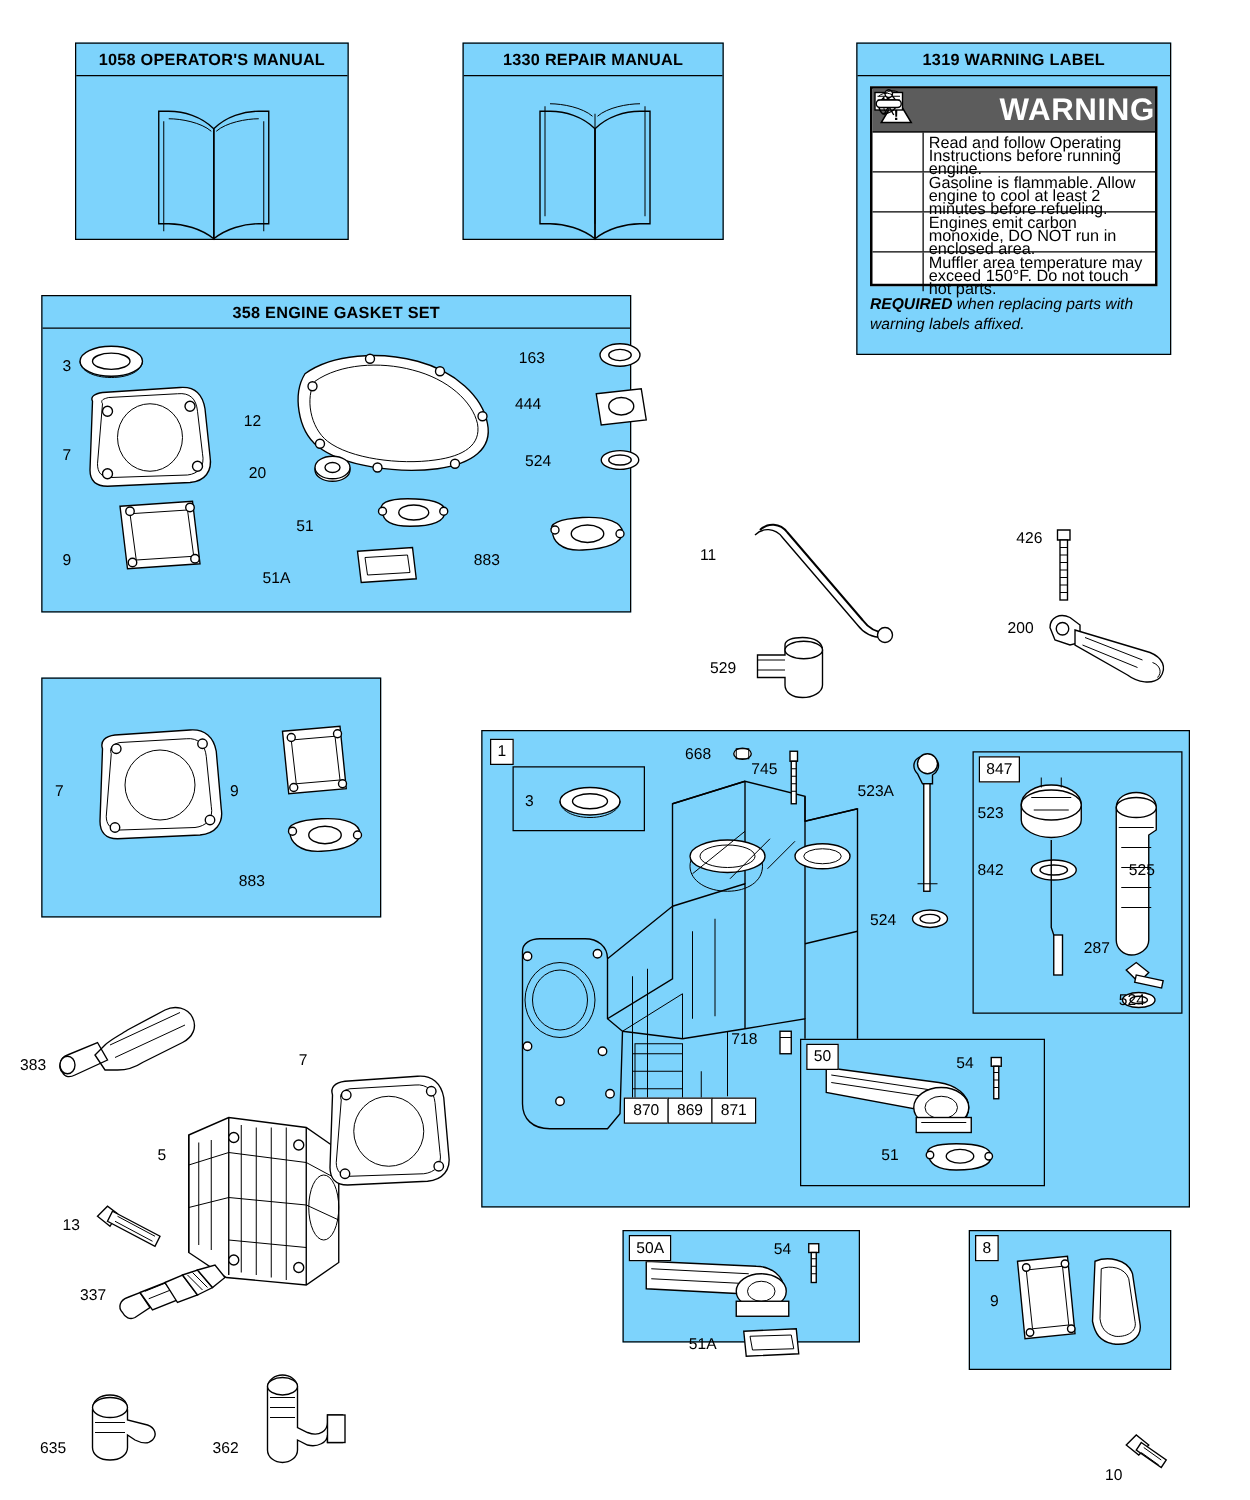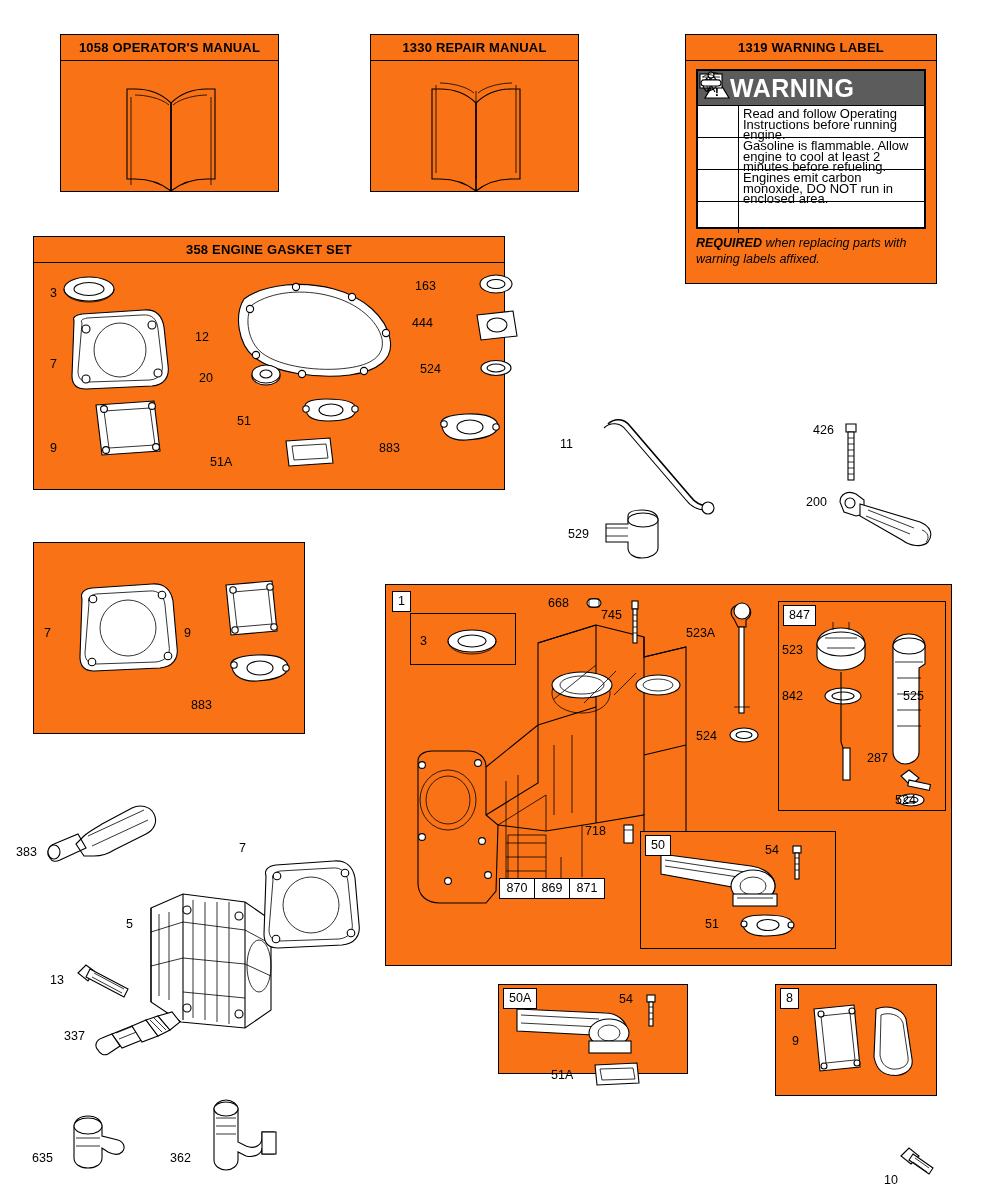--- a/index.html
+++ b/index.html
@@ -3,42 +3,42 @@
 <meta charset="utf-8">
 <style>
   html,body{margin:0;padding:0;}
   body{
     width:1000px;height:1200px;position:relative;
     background:#ffffff;
     font-family:"Liberation Sans", sans-serif;
     color:#000;
     overflow:hidden;
   }
-  .box{position:absolute;border:1px solid #000;box-sizing:border-box;background:#f97316;}
+  .box{position:absolute;border:1px solid #000;box-sizing:border-box;background:#7dd3fc;}
   .box-title{
     position:absolute;left:0;right:0;top:0;height:26px;
     border-bottom:1px solid #000;
     font-size:13px;font-weight:bold;letter-spacing:.2px;
     display:flex;align-items:center;justify-content:center;
     box-sizing:border-box;
   }
   .lbl{position:absolute;font-size:12.5px;line-height:1;white-space:nowrap;}
   .lbl-b{position:absolute;font-size:12.5px;line-height:1;white-space:nowrap;border:1px solid #000;padding:3px 5px;background:#fff;box-sizing:border-box;}
   svg{position:absolute;left:0;top:0;overflow:visible;}
   .st{fill:none;stroke:#000;stroke-width:1.1;}
   .st2{fill:none;stroke:#000;stroke-width:1.6;}
   .thin{fill:none;stroke:#000;stroke-width:0.8;}
   .fillw{fill:#fff;stroke:#000;stroke-width:1.1;}
   .leader{fill:none;stroke:#000;stroke-width:0.8;}
 
   
   #warn-inner{position:absolute;left:10px;top:34px;width:230px;height:160px;border:2px solid #000;background:#fff;box-sizing:border-box;}
   .warn-head{height:34px;background:#5c5c5c;border-bottom:1px solid #000;display:flex;align-items:center;}
   .warn-head .tri{width:26px;height:22px;margin-left:6px;position:relative;}
-  .warn-word{flex:1;text-align:left;color:#fff;font-weight:bold;font-size:25px;letter-spacing:0.5px;font-family:"Liberation Sans",sans-serif;}
+  .warn-word{flex:1;text-align:right;color:#fff;font-weight:bold;font-size:25px;letter-spacing:0.5px;font-family:"Liberation Sans",sans-serif;}
   .warn-row{display:flex;border-bottom:1px solid #000;height:31px;}
   .warn-row:last-child{border-bottom:none;}
   .warn-ico{width:40px;border-right:1px solid #000;display:flex;align-items:center;justify-content:center;}
   .warn-txt{flex:1;font-size:13px;line-height:10.6px;font-weight:normal;padding:3px 3px 0 4px;box-sizing:border-box;}
   #warn-foot{position:absolute;left:10px;top:200px;width:230px;font-size:12.5px;line-height:16px;font-style:italic;}
   #warn-foot b{font-style:italic;font-weight:bold;}
 </style>
 </head>
 <body>
 
@@ -113,20 +113,21 @@
       <div class="warn-txt">Engines emit carbon monoxide, DO NOT run in enclosed area.</div>
     </div>
 
     <div class="warn-row">
       <div class="warn-ico">
         <svg width="28" height="20">
           <rect x="3" y="9" width="20" height="6" rx="3" class="fillw"></rect>
           <path class="thin" d="M5 6 C8 3 13 3 16 5 M10 4 C13 1 18 1 21 3"></path>
         </svg>
       </div>
+      <div class="warn-txt">Muffler area temperature may exceed 150°F.  Do not touch hot parts.</div>
     </div>
   </div>
 
   <div id="warn-foot">
     <b>REQUIRED</b><span> when replacing parts with warning labels affixed.</span>
   </div>
 </div>
 
 <div class="box" style="left:33px;top:236px;width:472px;height:254px;">
   <div class="box-title">358 ENGINE GASKET SET</div>

